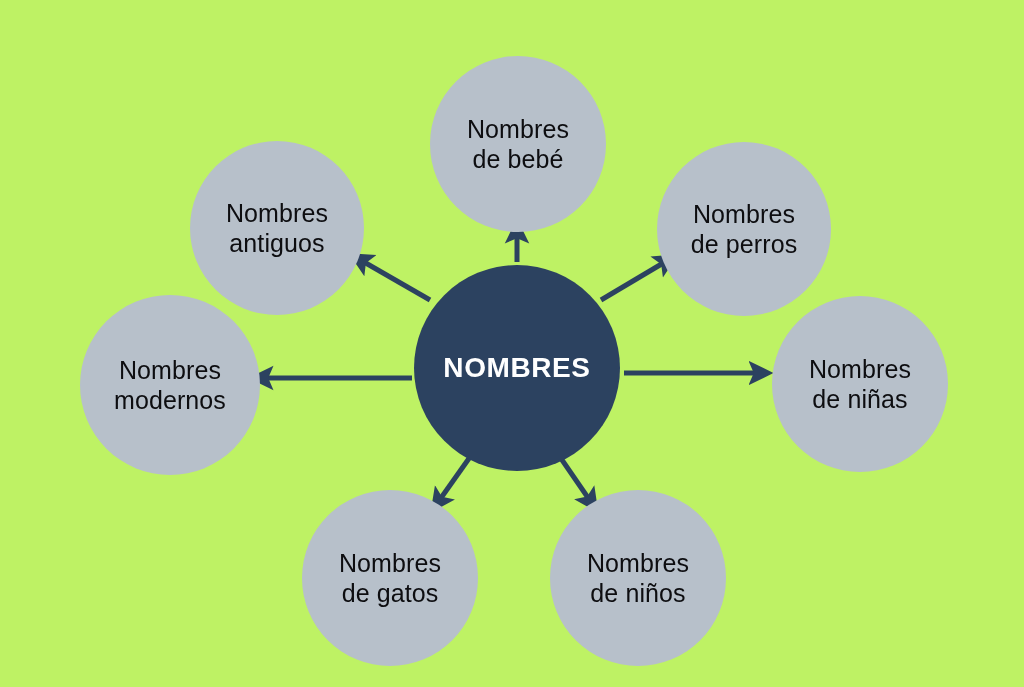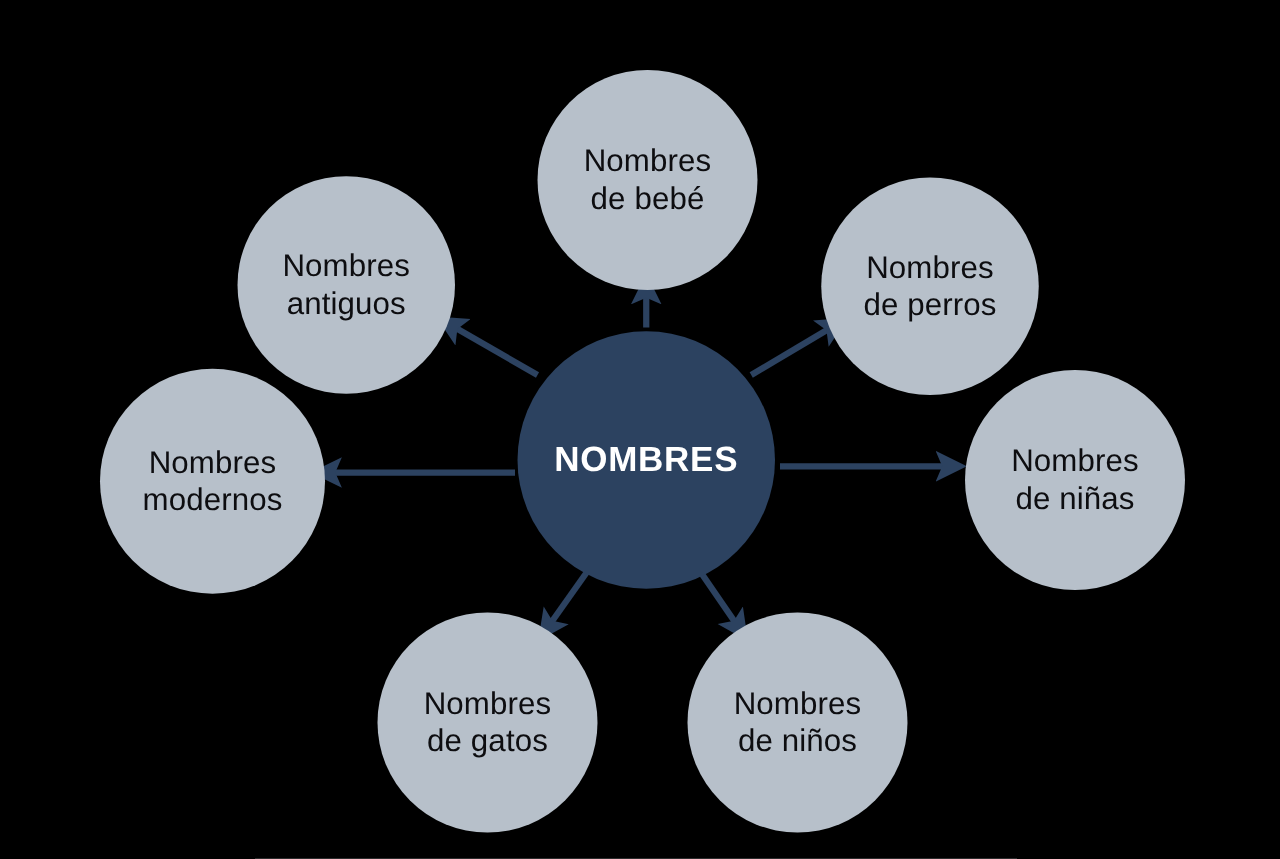--- a/index.html
+++ b/index.html
@@ -10,21 +10,21 @@
     width: 1024px;
     height: 687px;
     background: #ecedef;
     font-family: "Liberation Sans", sans-serif;
     overflow: hidden;
   }
   #diagram-canvas {
     position: relative;
     width: 1024px;
     height: 687px;
-    background: #000000;
+    background: #bef264;
   }
   #arrow-layer {
     position: absolute;
     left: 0;
     top: 0;
     width: 1024px;
     height: 687px;
     pointer-events: none;
   }
   .node {

